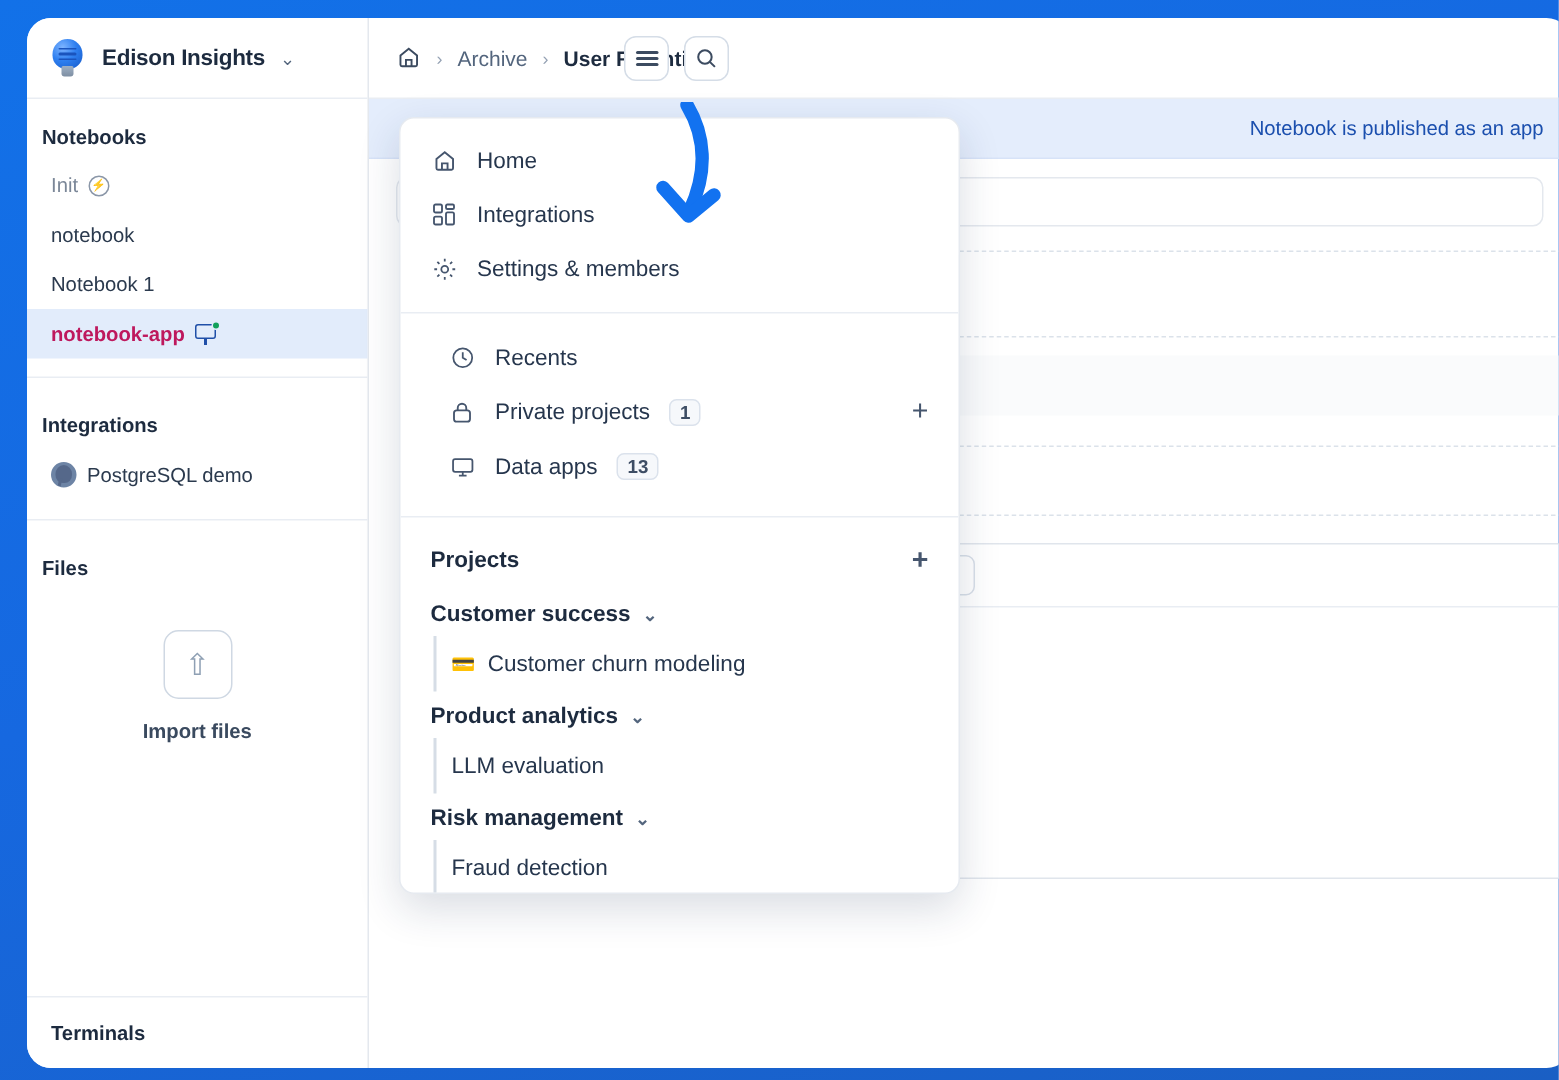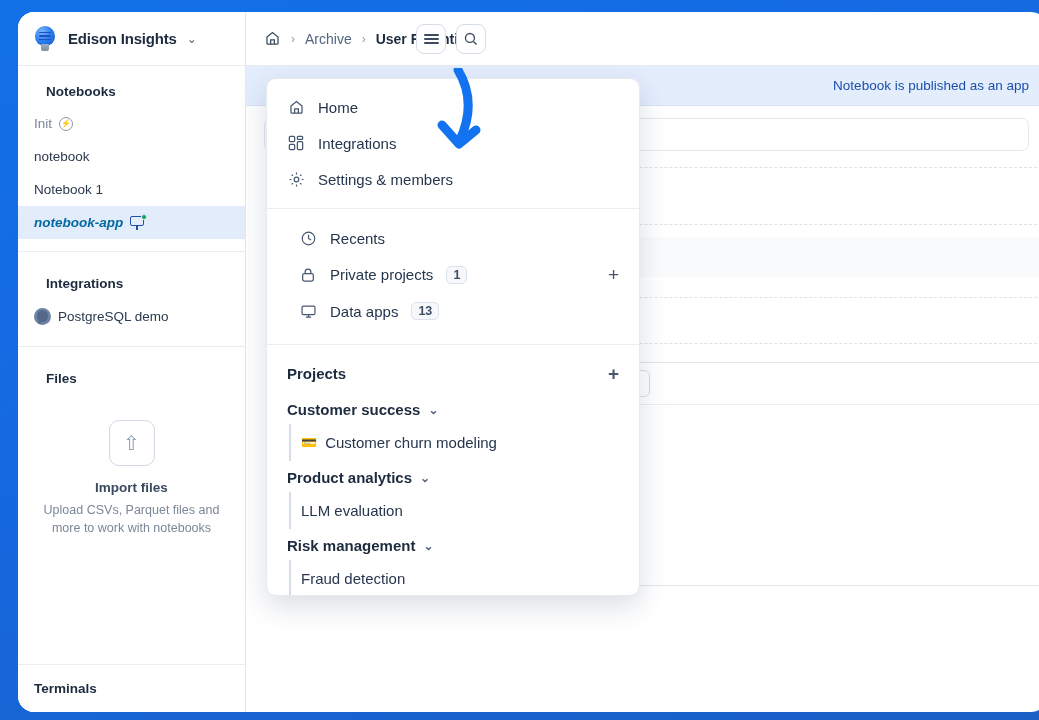--- a/index.html
+++ b/index.html
@@ -54,31 +54,31 @@
   .bulb i:nth-of-type(2){ top:9.5px; }
   .bulb i:nth-of-type(3){ top:13px; }
   .brand-name {
     font-size:15px; font-weight:bold; color:#1d2b3f; letter-spacing:-.2px;
   }
   .chev { color:#53657d; font-size:12px; line-height:1; }
 
   .side-section { padding:14px 0 6px 0; }
   .side-head {
     font-size:13.5px; font-weight:bold; color:#1d2b3f;
-    padding:4px 16px 8px 28px;
+    padding:4px 16px 8px 10px;
     display:flex; align-items:center; justify-content:space-between;
   }
   .side-row {
     display:flex; align-items:center; gap:7px;
     padding:9px 16px; font-size:13.5px; color:#2b3a4e;
     cursor:pointer;
   }
   .side-row.muted { color:#7b8798; }
   .side-row.active {
-    background:#e2ecfb; color:#0369a1; font-weight:bold;font-style:italic;
+    background:#e2ecfb; color:#be185d; font-weight:bold;
   }
   .sep { height:1px; background:#e9edf3; margin:6px 0; }
 
   .icon-circle {
     width:14px; height:14px; border-radius:50%;
     border:1.3px solid #8b97a8; display:inline-flex;
     align-items:center; justify-content:center;
     font-size:8px; color:#8b97a8;
   }
   .monitor {
@@ -312,21 +312,20 @@
         </div>
       </div>
 
       <div class="sep"></div>
 
       <div class="side-section">
         <div class="side-head">Files</div>
         <div class="files-empty">
           <div class="upbox">⇧</div>
           <div class="t">Import files</div>
-          <div class="d">Upload CSVs, Parquet files and more to work with notebooks</div>
         </div>
       </div>
 
       <div class="terminals">Terminals</div>
     </div>
 
     <div class="main">
 
       <div class="crumbs">
         <span class="home-ico">

